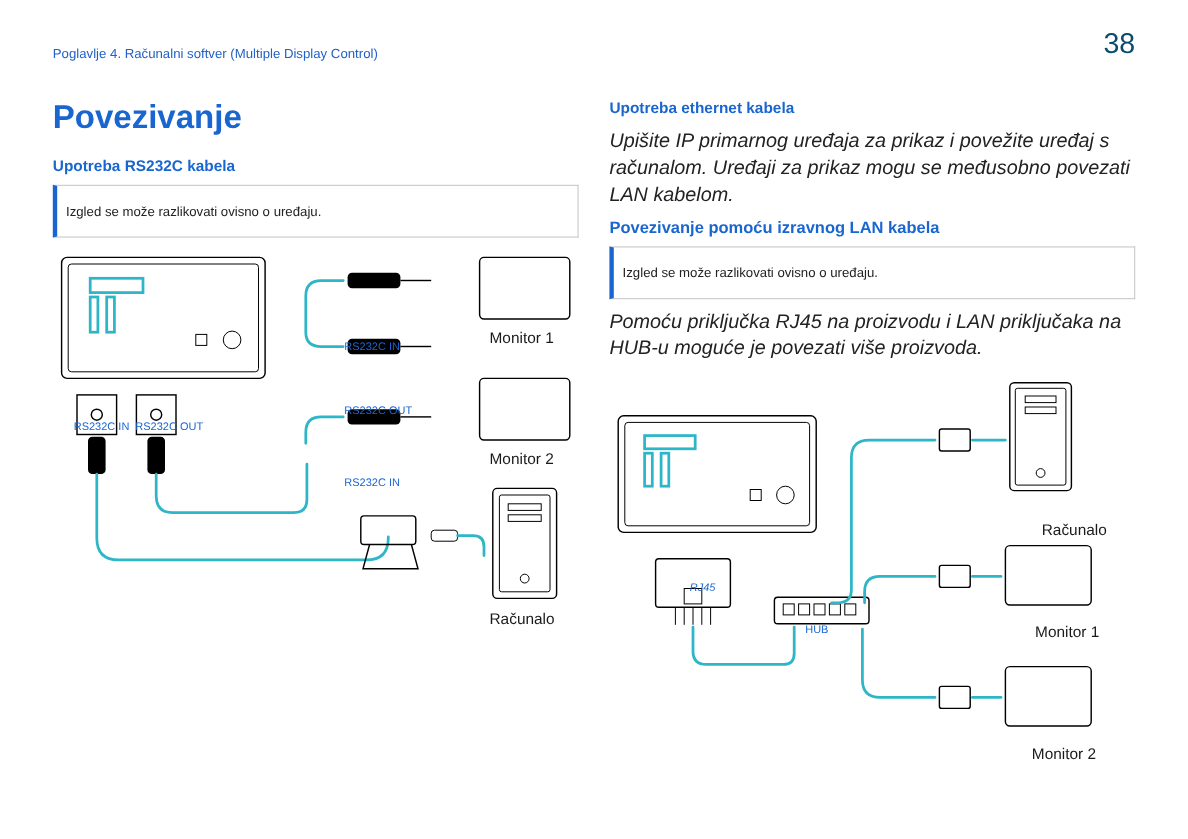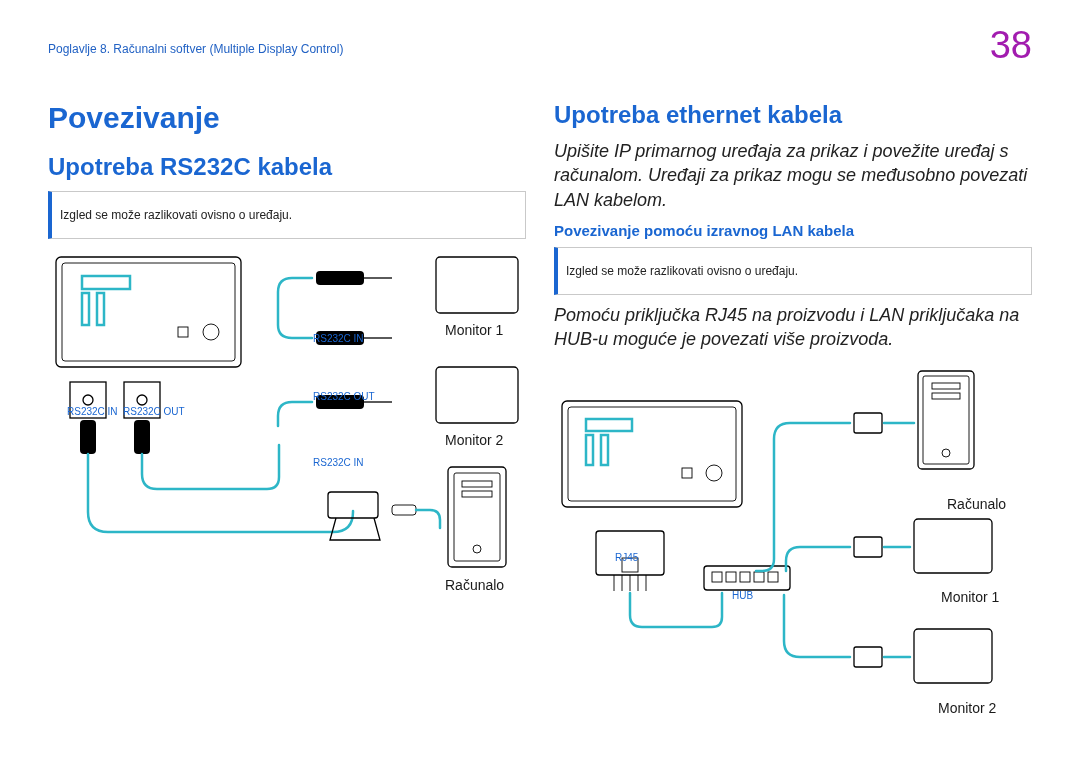--- a/index.html
+++ b/index.html
@@ -18,39 +18,39 @@
     align-items: flex-start;
     margin-bottom: 34px;
   }
   .chapter {
     color: #2262c4;
     font-size: 12px;
     font-weight: 500;
     margin-top: 12px;
   }
   .pagenum {
-    color: #a21caf;
-    font-size: 38px;
+    color: #0c4a6e;
+    font-size: 26px;
     font-weight: 400;
     margin-top: -6px;
   }
   .cols {
     display: flex;
     gap: 28px;
   }
   .col { flex: 1 1 50%; }
   h1 {
     color: #1a66d1;
     font-size: 30px;
     font-weight: 700;
     margin-bottom: 18px;
   }
   h2 {
     color: #1a66d1;
-    font-size: 24px;
+    font-size: 14px;
     font-weight: 700;
     margin-bottom: 10px;
   }
   h3 {
     color: #1a66d1;
     font-size: 15px;
     font-weight: 600;
     margin-bottom: 8px;
   }
   .notebox {
@@ -75,38 +75,38 @@
   .rs-in-top { position:absolute; left:19px; top:123px; }
   .rs-out-top { position:absolute; left:75px; top:123px; }
   .rs-in-mid { position:absolute; left:265px; top:50px; }
   .rs-mon1 { position:absolute; left:397px; top:75px; }
   .rs-out-mid { position:absolute; left:265px; top:108px; }
   .rs-in-bot { position:absolute; left:265px; top:174px; }
   .rs-mon2 { position:absolute; left:397px; top:185px; }
   .rs-pc { position:absolute; left:397px; top:330px; }
 
   
-  .lan-rj45 { position:absolute; left:61px; top:155px; }
+  .lan-rj45 { position:absolute; left:73px; top:155px;font-style:italic; }
   .lan-hub { position:absolute; left:178px; top:193px; }
   .lan-pc { position:absolute; left:393px; top:135px; }
   .lan-mon1 { position:absolute; left:387px; top:228px; }
   .lan-mon2 { position:absolute; left:384px; top:339px; }
 
   
   svg { overflow: visible; }
   .stroke { fill:none; stroke:#000; stroke-width:1.3; }
   .accent { fill:none; stroke:#2db6c7; stroke-width:2.5; stroke-linecap:round; }
   .thin { fill:none; stroke:#000; stroke-width:0.9; }
   .fillblk { fill:#000; }
 </style>
 </head>
 <body>
 
 <div class="header">
-  <div class="chapter">Poglavlje 8. Računalni softver (Multiple Display Control)</div>
+  <div class="chapter">Poglavlje 4. Računalni softver (Multiple Display Control)</div>
   <div class="pagenum">38</div>
 </div>
 
 <div class="cols">
 
   <div class="col">
     <h1>Povezivanje</h1>
     <h2>Upotreba RS232C kabela</h2>
     <div class="notebox">Izgled se može razlikovati ovisno o uređaju.</div>
 

